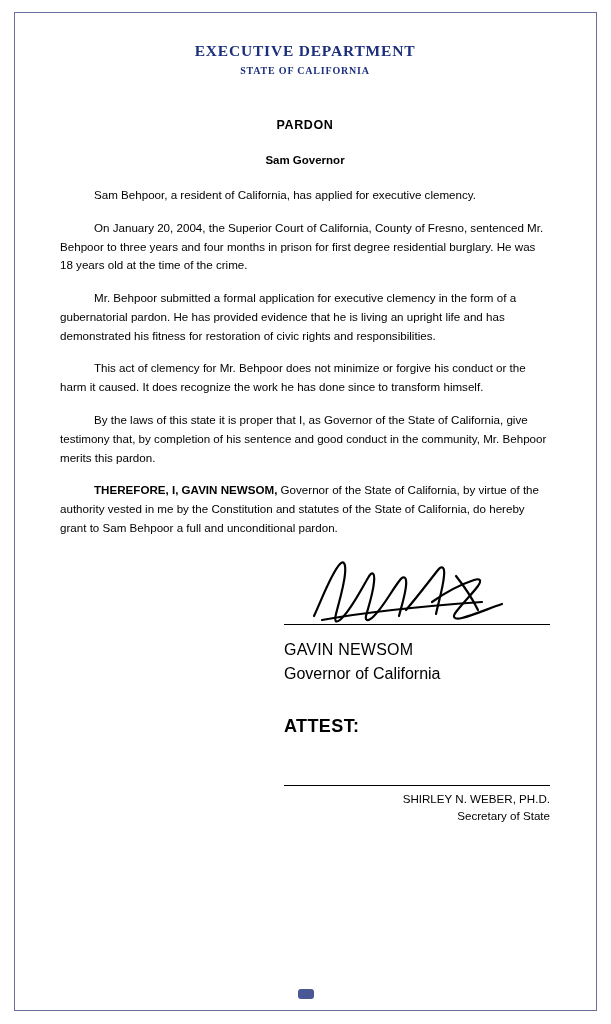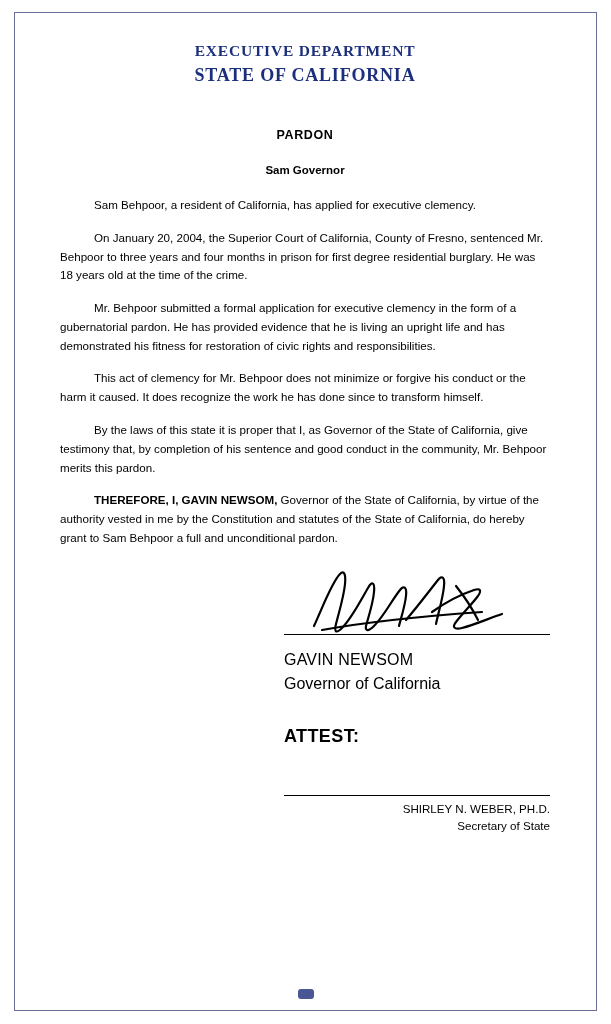--- a/index.html
+++ b/index.html
@@ -43,21 +43,21 @@
     font-family: "Liberation Serif", serif;
     font-weight: bold;
     color: #1c2f7c;
     letter-spacing: 0.8px;
   }
   .header .line1 {
     font-size: 15.5px;
     margin-top: 6px;
   }
   .header .line2 {
-    font-size: 18px;
+    font-size: 10px;
     margin-top: 5px;
   }
   .title-block {
     text-align: center;
     margin-top: 42px;
   }
   .pardon-title {
     font-size: 12.5px;
     font-weight: bold;
     letter-spacing: 0.6px;

